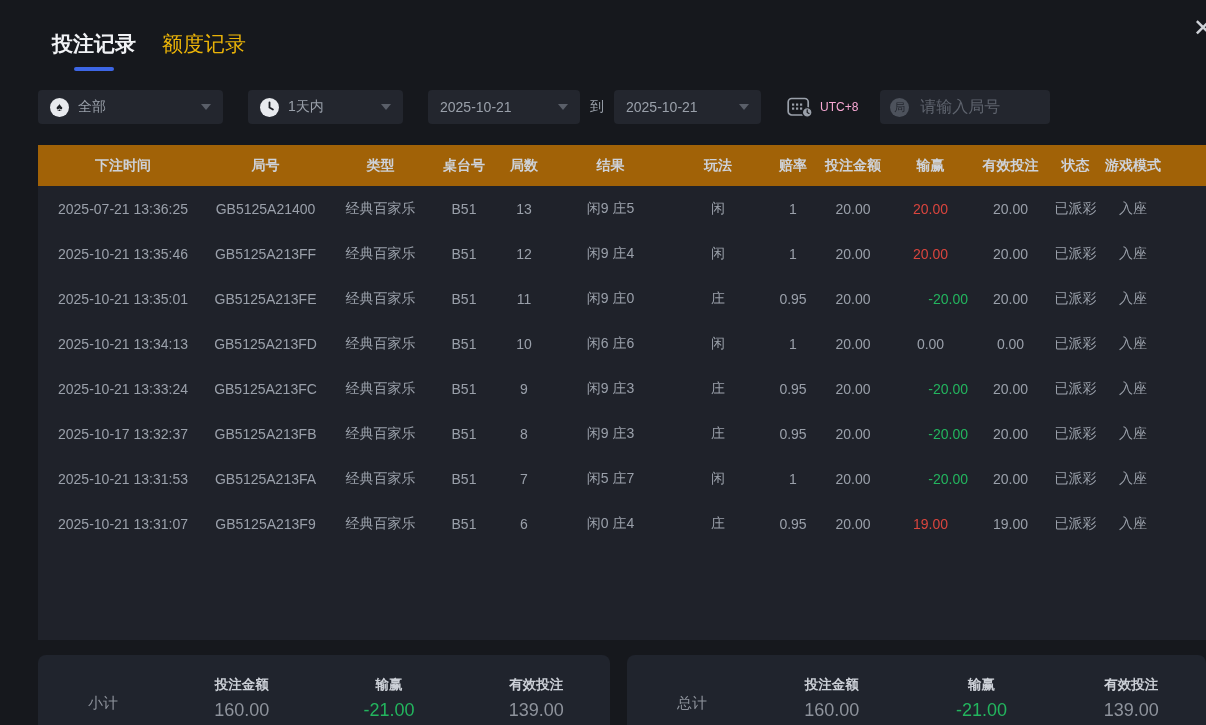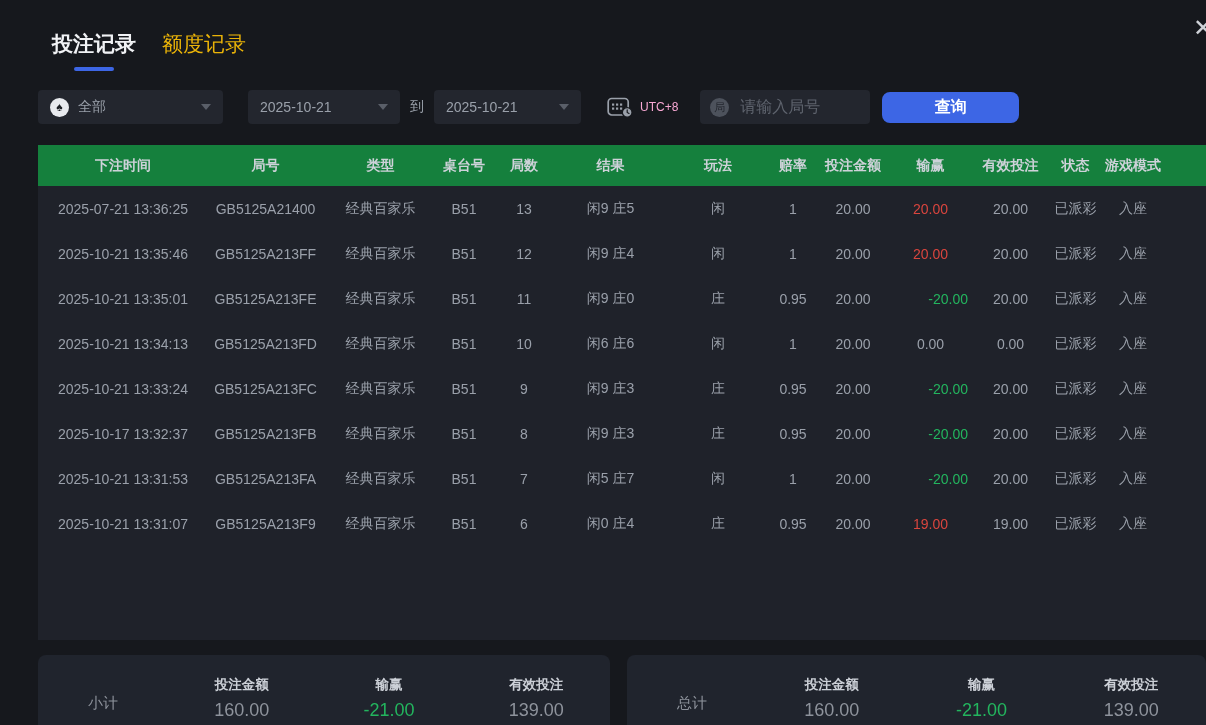--- a/index.html
+++ b/index.html
@@ -29,21 +29,21 @@
         display:flex;align-items:center;justify-content:center;margin-right:9px;flex:0 0 auto;}
   .round-input{background:transparent;border:none;outline:none;color:#9aa0aa;font-size:16px;width:120px;
         font-family:inherit;}
   .round-input::placeholder{color:#5e636d;}
   .search-btn{height:31px;width:137px;border:none;border-radius:8px;background:var(--accent);
         color:#fff;font-size:16px;font-weight:600;cursor:pointer;font-family:inherit;}
   
   .table{position:absolute;top:145px;left:38px;width:1168px;height:495px;background:#1f222a;}
   .tr{display:grid;grid-template-columns:170px 115px 115px 52px 68px 105px 110px 40px 80px 75px 85px 45px 70px;
       padding-right:38px;align-items:center;height:45px;}
-  .thead{background:#15803d;}
+  .thead{background:#a16207;}
   .thead .tr{height:41px;}
   .th{text-align:center;font-size:14px;font-weight:700;color:#ced2d9;white-space:nowrap;}
   .td{text-align:center;font-size:14px;color:#9aa0aa;white-space:nowrap;}
   .td.red{color:var(--red);}
   .td.green{color:var(--green);text-align:right;}
   
   .summary{position:absolute;top:655px;left:38px;width:1168px;display:flex;gap:17px;}
   .panel{background:#20242d;border-radius:8px;height:92px;box-sizing:border-box;display:flex;
          align-items:flex-start;padding-top:21px;}
   .panel-1{width:572px;}
@@ -74,20 +74,30 @@
 
   <div class="filters">
     <div class="ctrl select" style="width:185px;margin-left:38px;">
       <span class="circ">
           <span class="spade-glyph">♠</span>
         </span>
       <span>全部</span>
       <span class="caret"></span>
     </div>
 
+    <div class="ctrl select" style="width:155px;margin-left:25px;">
+      <span class="circ">
+        <svg width="19" height="19" viewBox="0 0 20 20">
+            <circle cx="10" cy="10" r="9" fill="#e8eaee"></circle>
+            <path d="M10 4.6v5.4l3.6 2.1" stroke="#1b1e24" stroke-width="1.9" fill="none" stroke-linecap="round"></path>
+          </svg>
+      </span>
+      <span>1天内</span>
+      <span class="caret"></span>
+    </div>
 
     <div class="ctrl select" style="width:152px;margin-left:25px;">
       <span>2025-10-21</span>
       <span class="caret"></span>
     </div>
 
     <span class="to-label">到</span>
 
     <div class="ctrl select" style="width:147px;">
       <span>2025-10-21</span>
@@ -109,21 +119,20 @@
         <path d="M20.2 13.9v2.5l1.8 1" stroke="#16181d" stroke-width="1.2" fill="none" stroke-linecap="round"></path>
       </svg>
     </span>
     <span class="utc">UTC+8</span>
 
     <div class="ctrl round-box" style="width:170px;margin-left:22px;">
       <span class="round-circ">局</span>
       <input class="round-input" type="text" placeholder="请输入局号" style="">
     </div>
 
-    <button class="search-btn" style="margin-left:12px;">查询</button>
   </div>
 
   <div class="table">
     <div class="thead">
       <div class="tr">
         <div class="th">下注时间</div>
         <div class="th">局号</div>
         <div class="th">类型</div>
         <div class="th">桌台号</div>
         <div class="th">局数</div>

